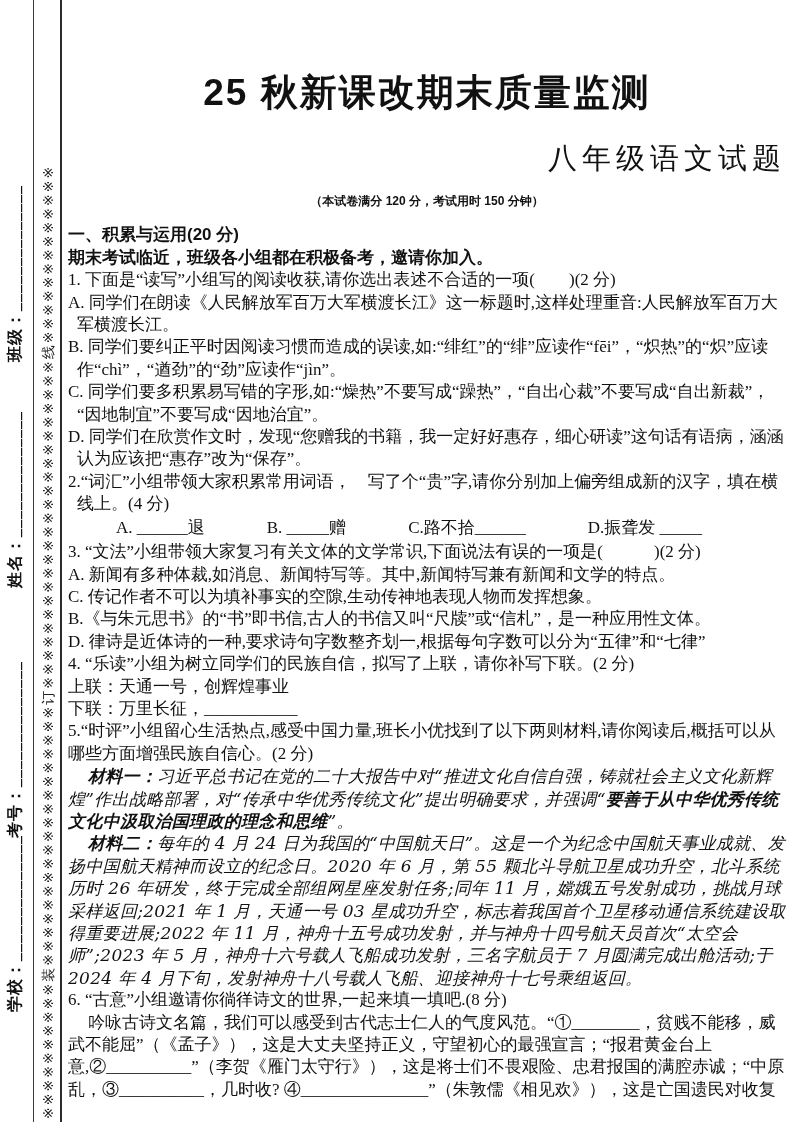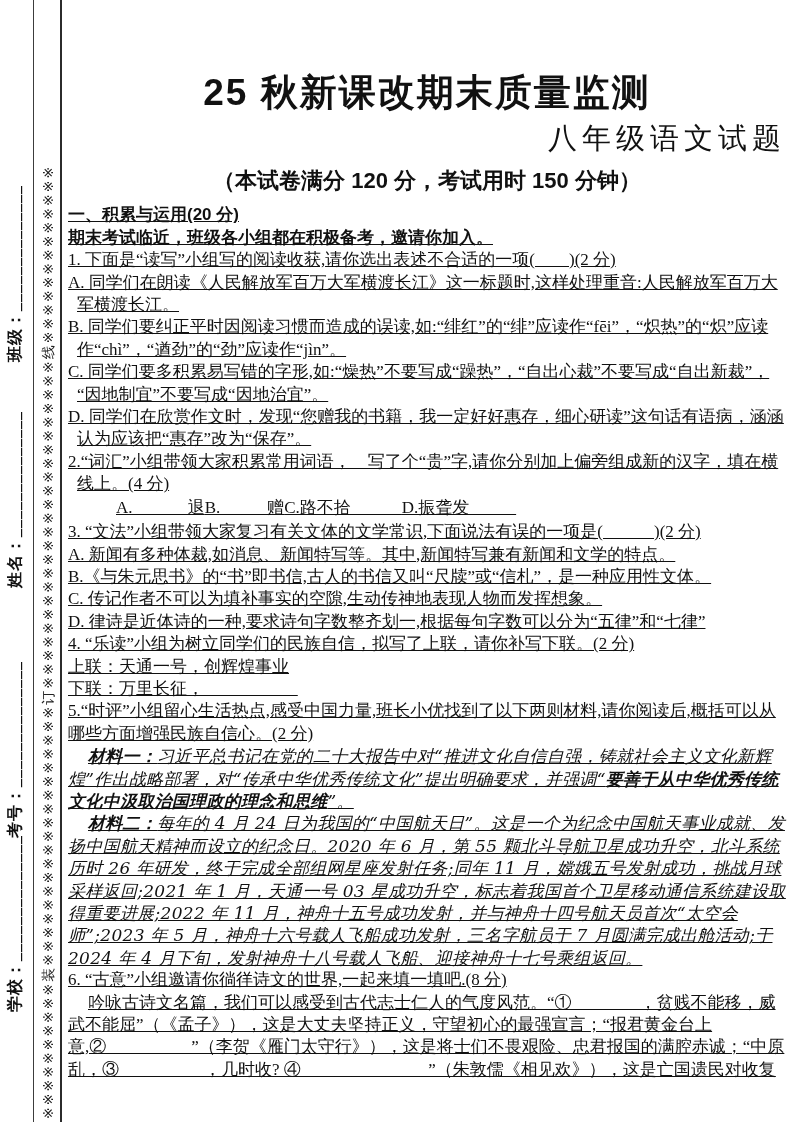--- a/index.html
+++ b/index.html
@@ -29,36 +29,36 @@
   .lb-examno{ top:838px; }
   .lb-school{ top:1012px; }
   
   .content {
     position:absolute; left:68px; top:62px; width:718px;
     font-size:17px; line-height:22.4px;
   }
   .title {
     font-family:"Liberation Sans","DejaVu Sans",sans-serif;
     font-weight:bold; font-size:37px; line-height:46px; letter-spacing:2px;
-    text-align:center; margin:8px 0 4px;
+    text-align:center; margin:8px 0 24px;
   }
   .subtitle {
     font-size:29px; line-height:36px; letter-spacing:5px;
     text-align:right; margin:0 0 10px; font-weight:500;
   }
   .info {
     font-family:"Liberation Sans","DejaVu Sans",sans-serif;
-    font-weight:bold; font-size:22px; text-align:center; margin:14px 0 12px;
+    font-weight:bold; font-size:12px; text-align:center; margin:14px 0 12px;
   }
-  .t { margin:0;text-decoration:underline; }
+  .t { margin:0; }
   .bold {
     font-family:"Liberation Sans","DejaVu Sans",sans-serif; font-weight:bold;
   }
   .hang { padding-left:9px; text-indent:-9px; }
-  .optrow { display:flex; padding-left:48px; margin:1px 0 2px; }
+  .optrow { display:flex; gap:62px; padding-left:48px; margin:1px 0 2px; }
   .material {
     font-family:"DejaVu Serif","Liberation Serif",serif;
     font-style:italic; text-indent:20px; letter-spacing:0.3px;
   }
   .material b { font-weight:bold; }
   .indent { text-indent:20px; }
 </style>
 </head>
 <body>
 
@@ -90,22 +90,22 @@
     <p class="t hang">2.“词汇”小组带领大家积累常用词语，　写了个“贵”字,请你分别加上偏旁组成新的汉字，填在横线上。(4 分)</p>
     <div class="t optrow">
       <span>A. ______退</span>
       <span>B. _____赠</span>
       <span>C.路不拾______</span>
       <span>D.振聋发 _____</span>
     </div>
 
     <p class="t">3. “文法”小组带领大家复习有关文体的文学常识,下面说法有误的一项是(　　　)(2 分)</p>
     <p class="t">A. 新闻有多种体裁,如消息、新闻特写等。其中,新闻特写兼有新闻和文学的特点。</p>
+    <p class="t">C. 传记作者不可以为填补事实的空隙,生动传神地表现人物而发挥想象。</p>
     <p class="t">B.《与朱元思书》的“书”即书信,古人的书信又叫“尺牍”或“信札”，是一种应用性文体。</p>
-    <p class="t">C. 传记作者不可以为填补事实的空隙,生动传神地表现人物而发挥想象。</p>
     <p class="t">D. 律诗是近体诗的一种,要求诗句字数整齐划一,根据每句字数可以分为“五律”和“七律”</p>
 
     <p class="t">4. “乐读”小组为树立同学们的民族自信，拟写了上联，请你补写下联。(2 分)</p>
     <p class="t">上联：天通一号，创辉煌事业</p>
     <p class="t">下联：万里长征，___________</p>
 
     <p class="t">5.“时评”小组留心生活热点,感受中国力量,班长小优找到了以下两则材料,请你阅读后,概括可以从哪些方面增强民族自信心。(2 分)</p>
     <p class="t material"><b>材料一：</b><span>习近平总书记在党的二十大报告中对“推进文化自信自强，铸就社会主义文化新辉煌”作出战略部署，对“传承中华优秀传统文化”提出明确要求，并强调“</span><b>要善于从中华优秀传统文化中汲取治国理政的理念和思维</b><span>”。</span></p>
     <p class="t material"><b>材料二：</b><span>每年的 4 月 24 日为我国的“中国航天日”。这是一个为纪念中国航天事业成就、发扬中国航天精神而设立的纪念日。2020 年 6 月，第 55 颗北斗导航卫星成功升空，北斗系统历时 26 年研发，终于完成全部组网星座发射任务;同年 11 月，嫦娥五号发射成功，挑战月球采样返回;2021 年 1 月，天通一号 03 星成功升空，标志着我国首个卫星移动通信系统建设取得重要进展;2022 年 11 月，神舟十五号成功发射，并与神舟十四号航天员首次“太空会师”;2023 年 5 月，神舟十六号载人飞船成功发射，三名字航员于 7 月圆满完成出舱活动;于 2024 年 4 月下旬，发射神舟十八号载人飞船、迎接神舟十七号乘组返回。</span></p>
 

